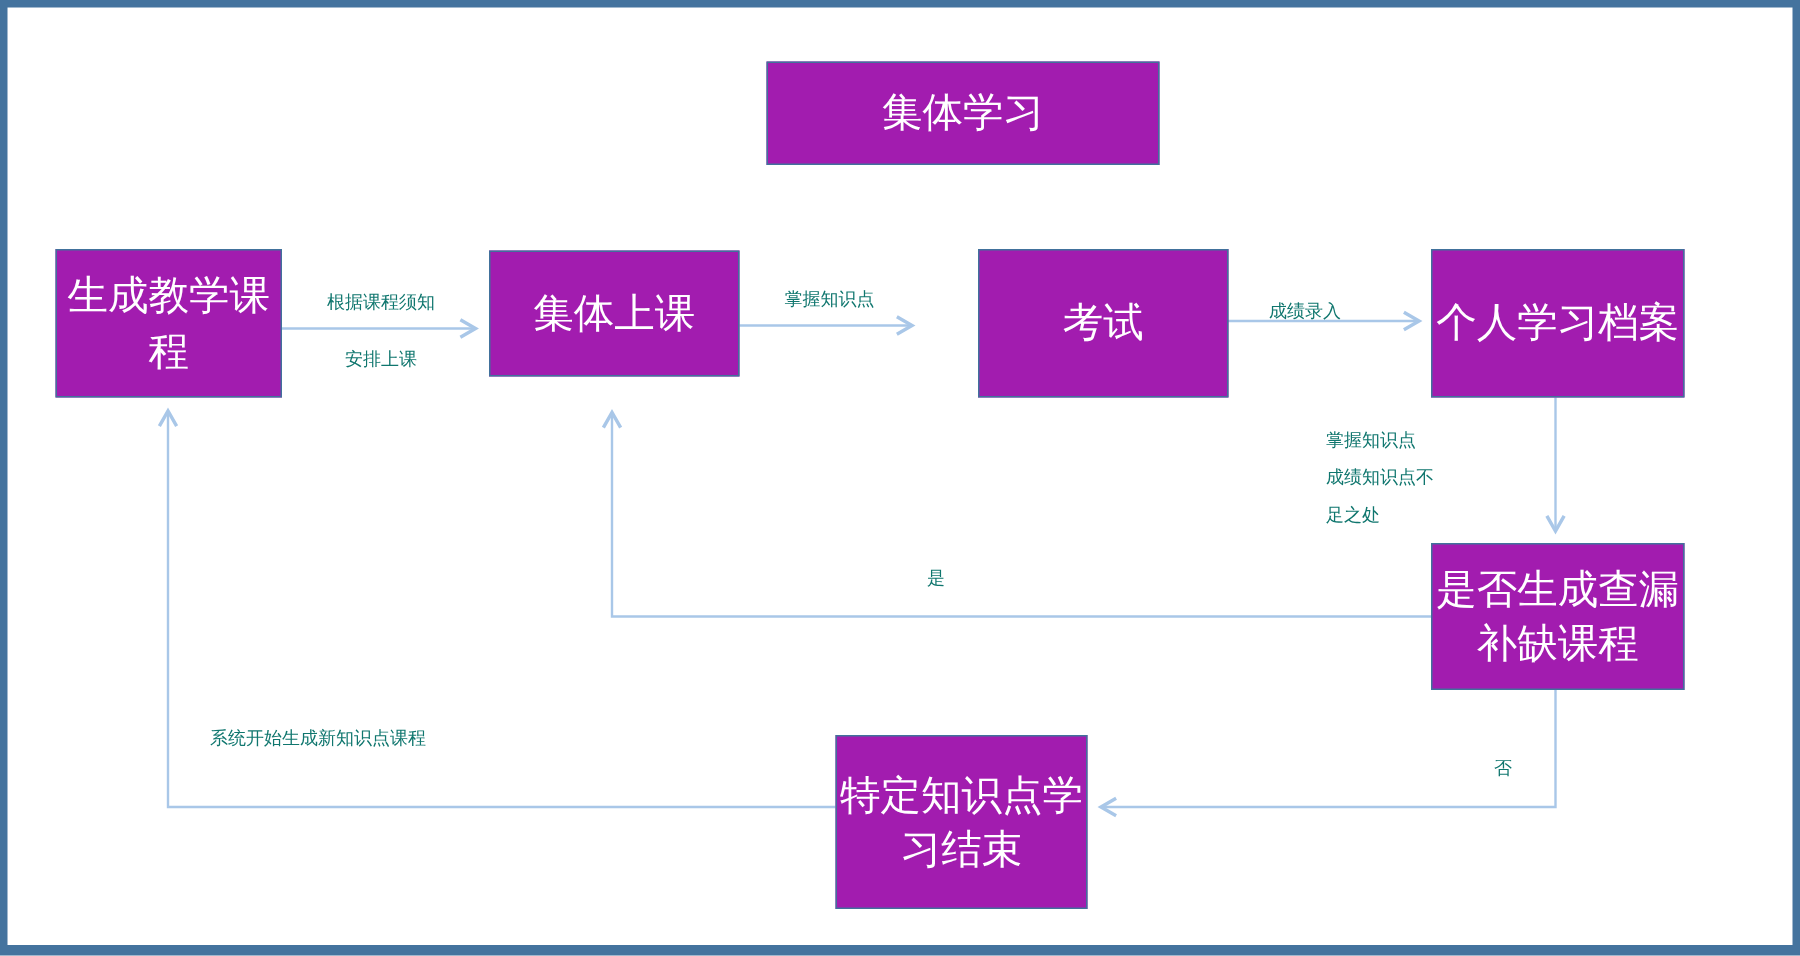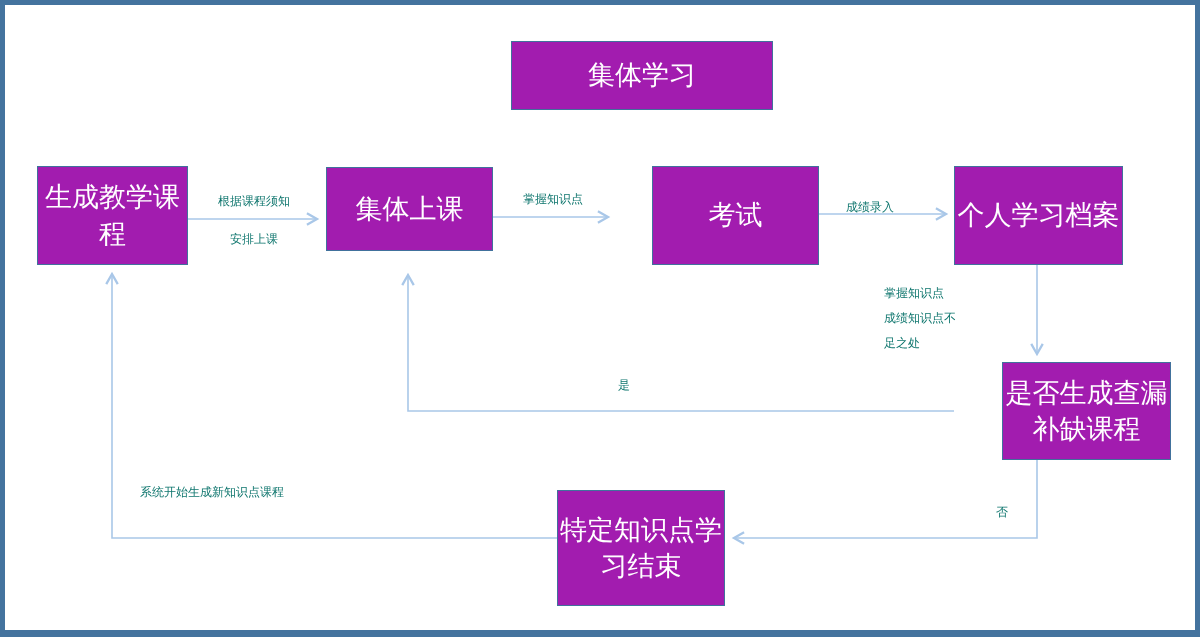--- a/index.html
+++ b/index.html
@@ -52,21 +52,21 @@
 
 <div class="node" style="left:37px;top:166px;width:151px;height:99px;">生成教学课
 程</div>
 
 <div class="node" style="left:326px;top:167px;width:167px;height:84px;">集体上课</div>
 
 <div class="node" style="left:616px;top:166px;width:167px;height:99px;margin-left:36px;">考试</div>
 
 <div class="node" style="left:954px;top:166px;width:169px;height:99px;">个人学习档案</div>
 
-<div class="node" style="left:954px;top:362px;width:169px;height:98px;margin-left:48px;">是否生成查漏
+<div class="node" style="left:954px;top:362px;width:169px;height:98px;">是否生成查漏
 补缺课程</div>
 
 <div class="node" style="left:557px;top:490px;width:168px;height:116px;">特定知识点学
 习结束</div>
 
 <div class="edge-label center" style="left:186px;top:182px;width:136px;line-height:38px;">根据课程须知
 安排上课</div>
 
 <div class="edge-label center" style="left:493px;top:191px;width:120px;font-family:Liberation Mono, monospace;">掌握知识点</div>
 

